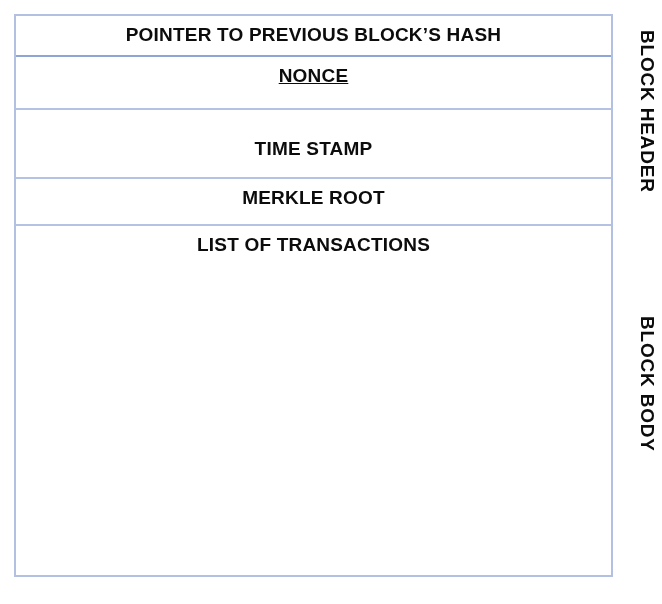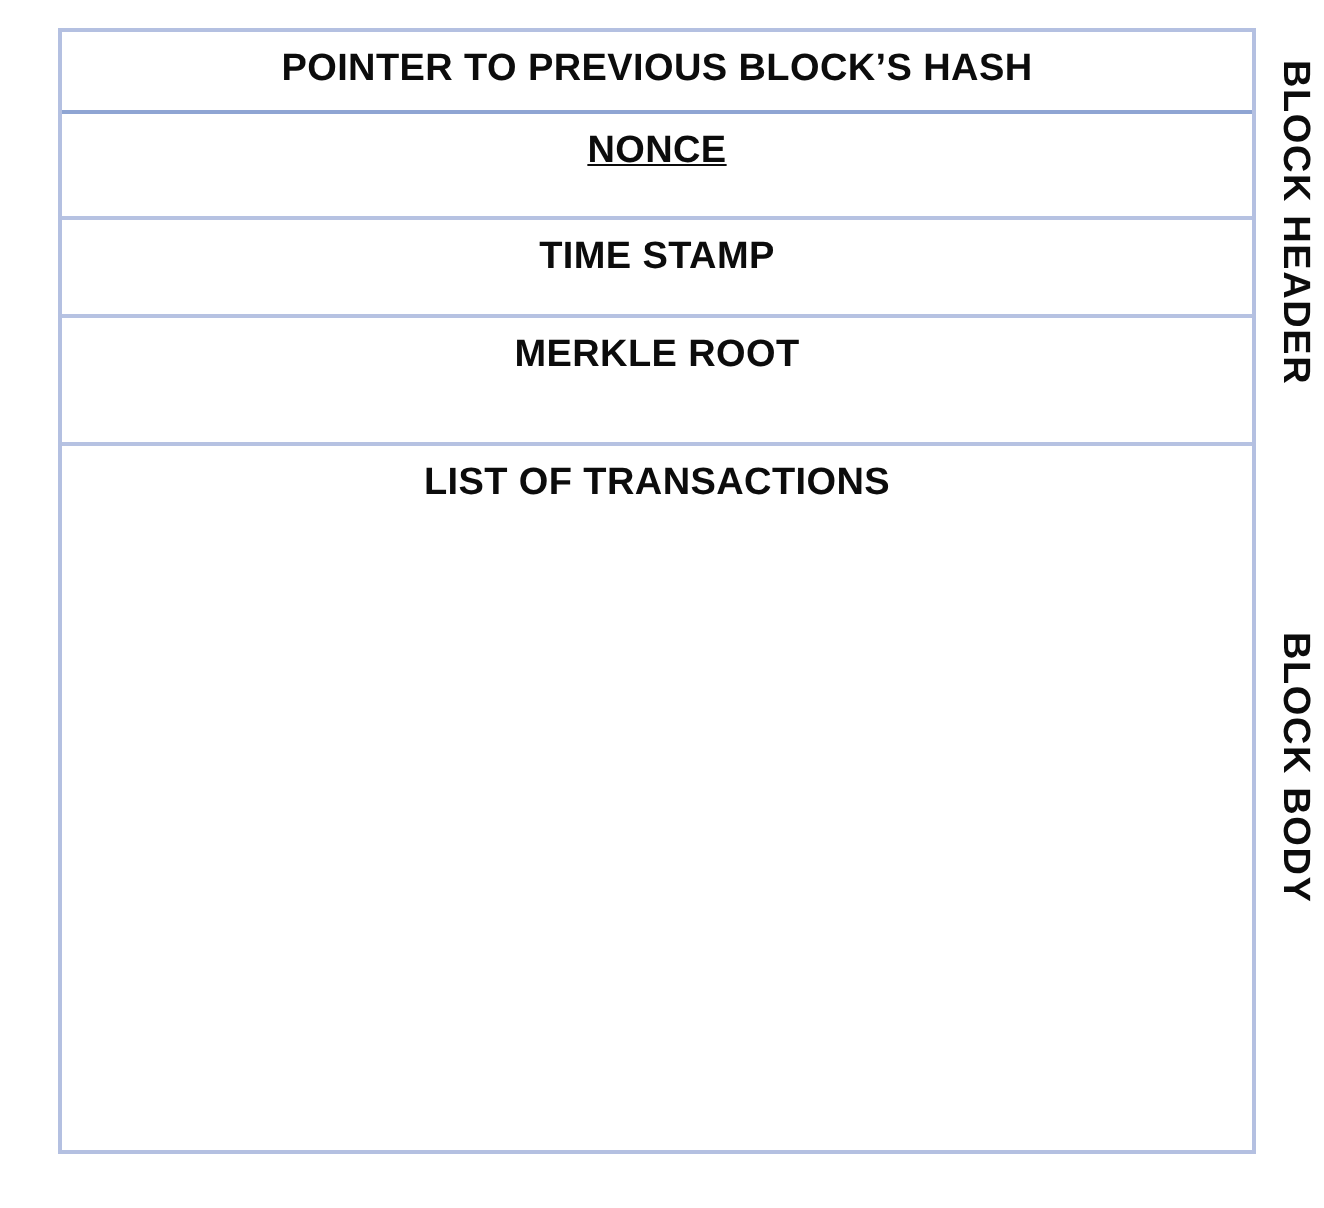--- a/index.html
+++ b/index.html
@@ -13,21 +13,21 @@
     position: relative;
     width: 662px;
     height: 604px;
     background: #ffffff;
     overflow: hidden;
   }
 
   
   .block-table {
     position: absolute;
-    left: 29px;
+    left: 14px;
     top: 14px;
     width: 599px;
     height: 563px;
     border: 2px solid #b4c0e1;
     background: #ffffff;
     display: flex;
     flex-direction: column;
   }
 
   .row {
@@ -39,22 +39,22 @@
     font-size: 19px;
     line-height: 24px;
     font-weight: bold;
     letter-spacing: 0.2px;
     color: #0c0c0c;
     text-align: center;
   }
 
   .row-prev-hash   { height: 41px; border-bottom-color: #8fa5d3; }
   .row-nonce       { height: 53px; text-decoration: underline; }
-  .row-timestamp   { height: 49px; }
-  .row-merkle-root { height: 64px; }
+  .row-timestamp   { height: 49px; margin-top: 20px; }
+  .row-merkle-root { height: 47px; }
 
   .row-transactions {
     flex: 1;
     border-bottom: none;
   }
 
   
   .side-label {
     position: absolute;
     left: 626px;

